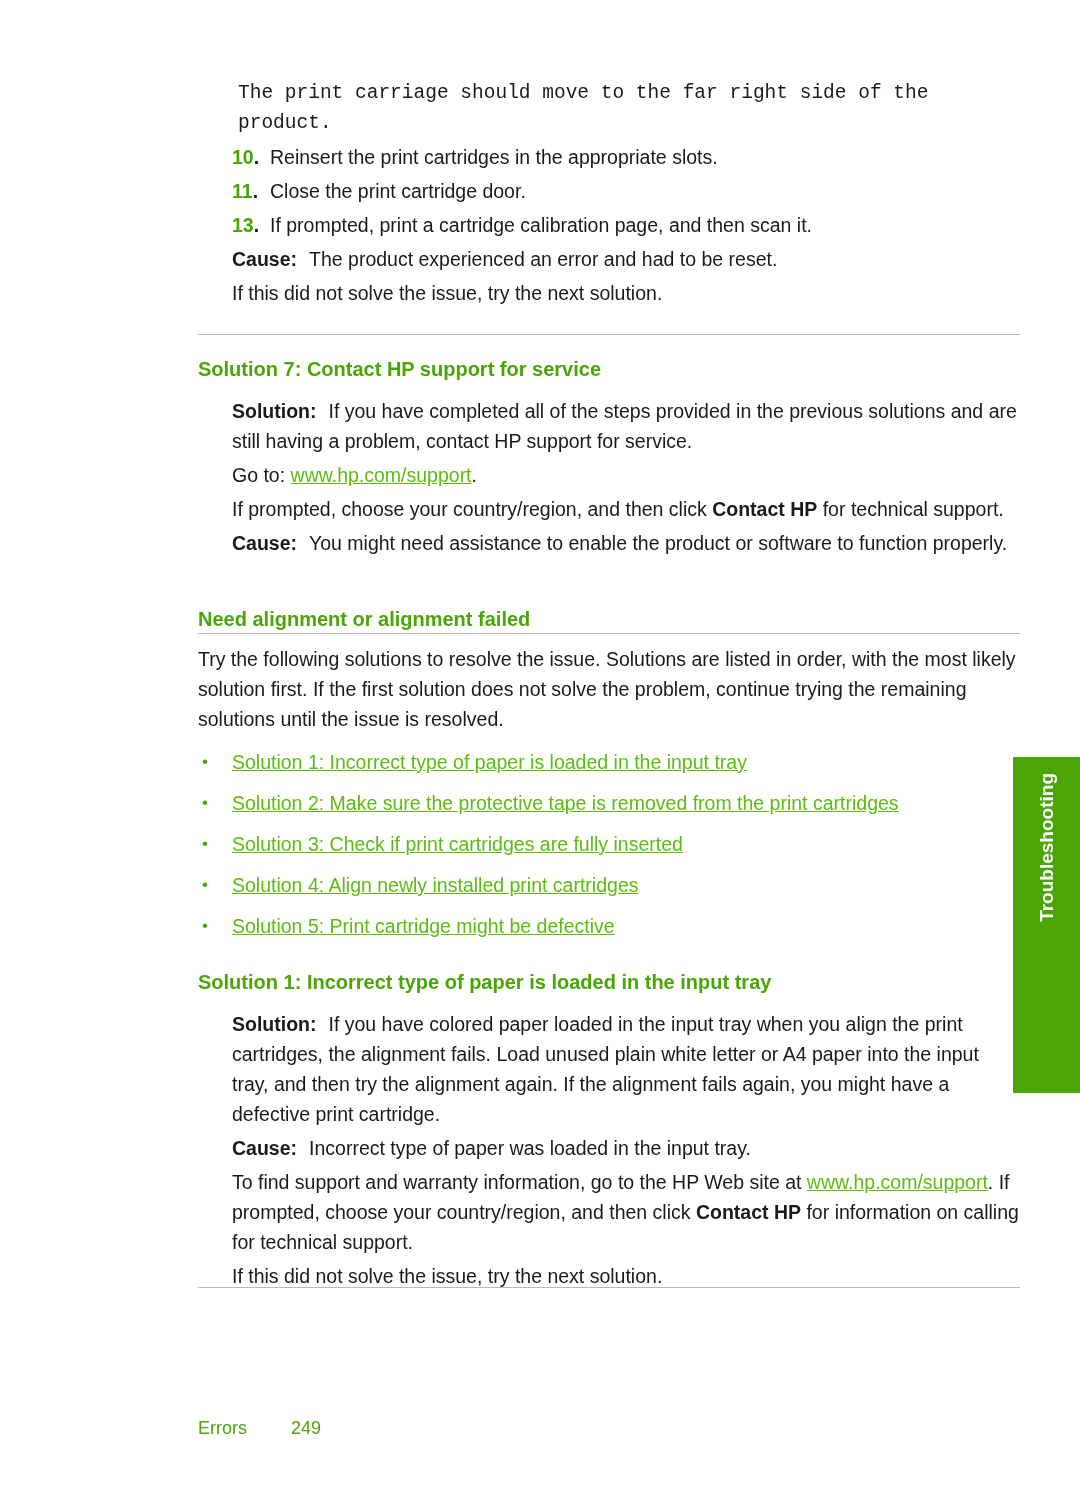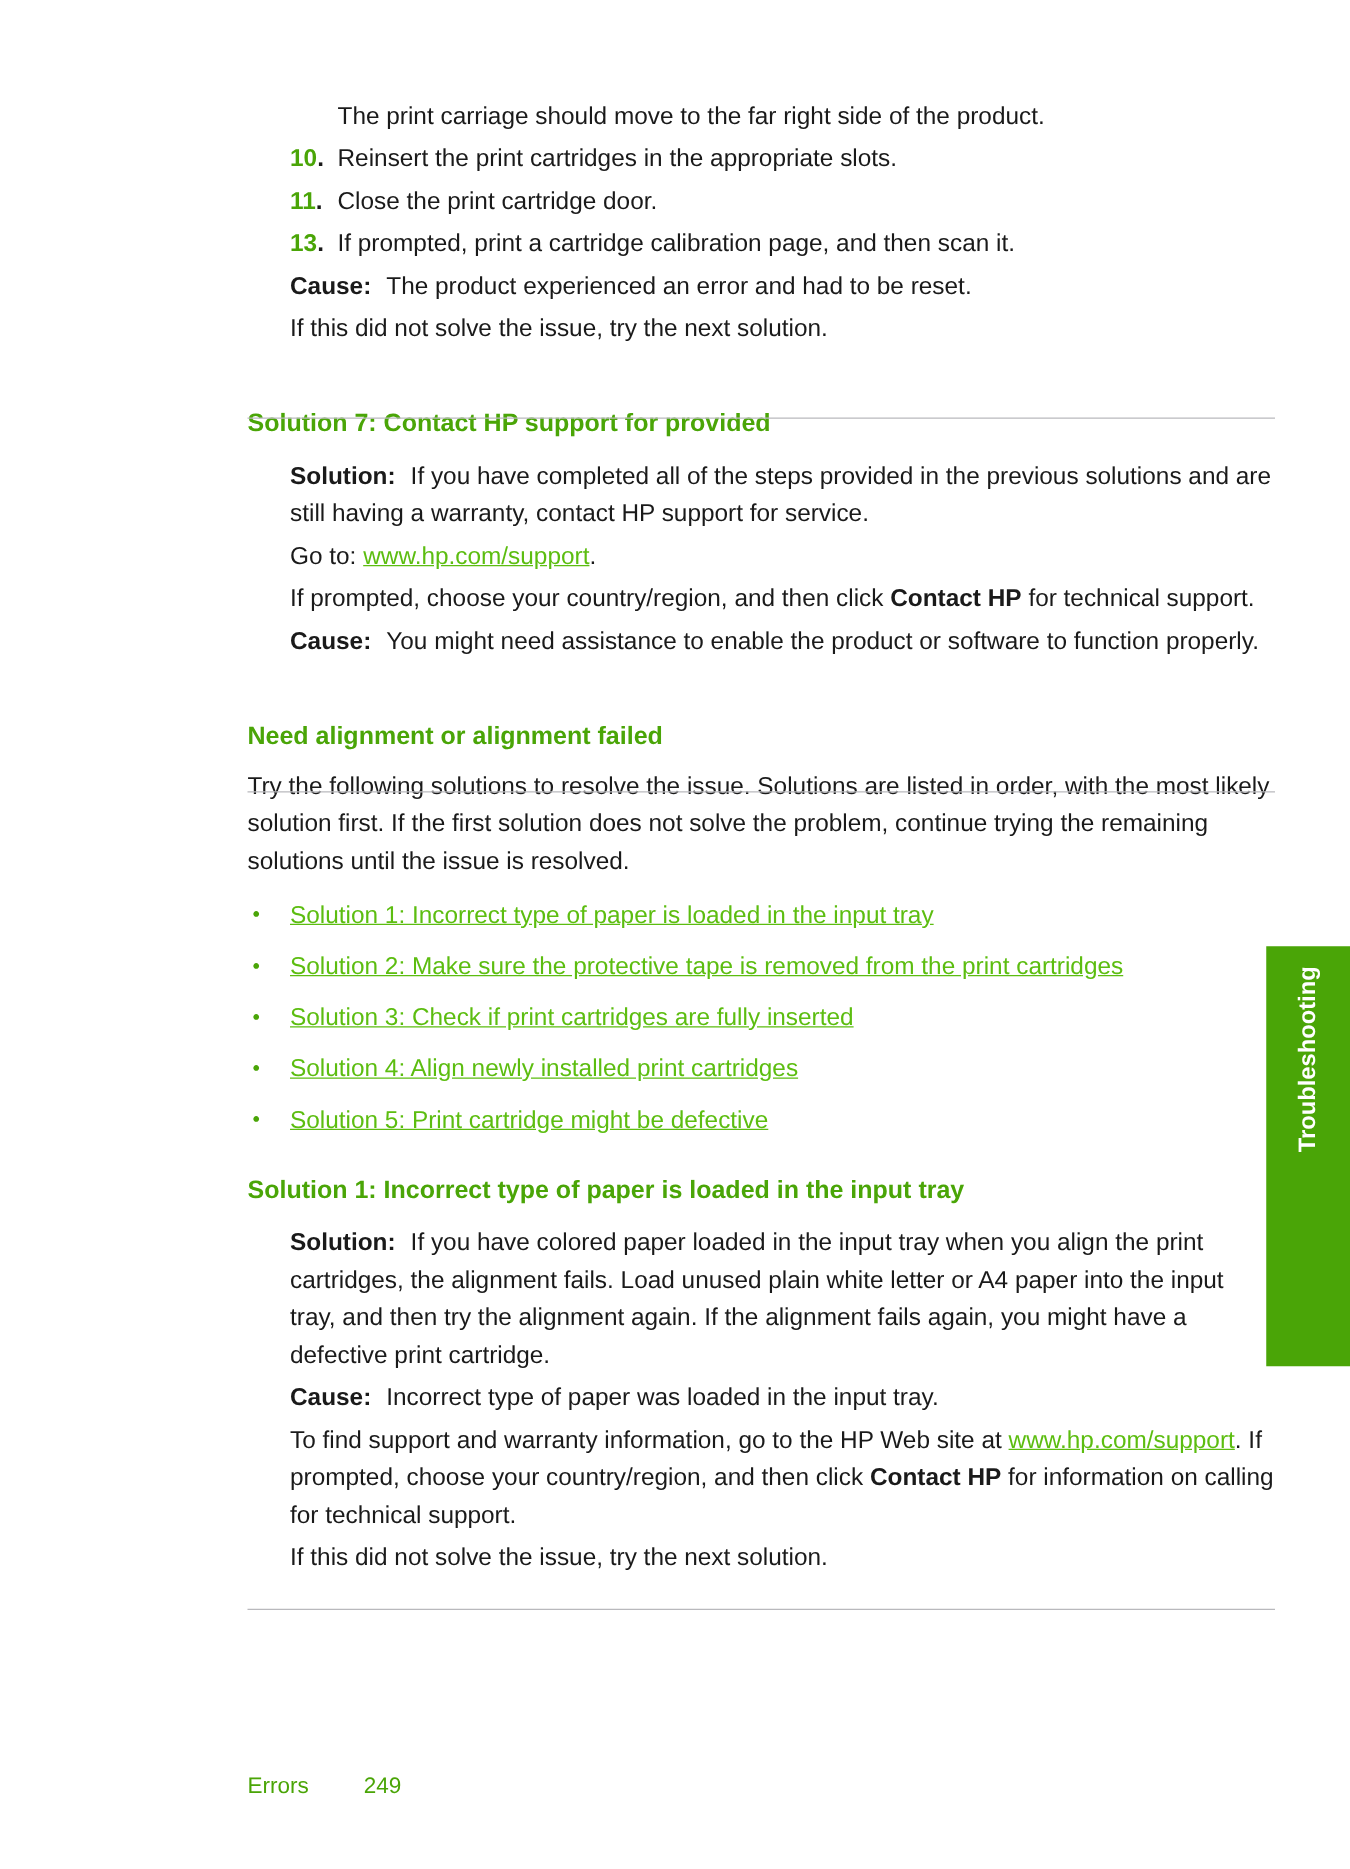--- a/index.html
+++ b/index.html
@@ -32,21 +32,21 @@
   }
 
   .para {
     font-size: 19.5px;
     line-height: 30px;
     margin: 0 0 4px 0;
     color: #1a1a1a;
   }
 
   .indent1 { margin-left: 34px; }
-  .indent2 { margin-left: 72px; }
+  .indent2 { margin-left: 40px; font-family: Liberation Mono, monospace; }
 
   
   .numlist {
     margin: 0;
     padding: 0;
     list-style: none;
   }
   .numlist li {
     position: relative;
     padding-left: 72px;
@@ -197,23 +197,23 @@
       </ol>
 
       <p class="para indent1"><span class="lbl">Cause:</span><span class="lbl-gap"></span><span>The product experienced an error and had to be reset.</span></p>
 
       <p class="para indent1">If this did not solve the issue, try the next solution.</p>
     </div>
 
     <div class="spacer-lg"></div>
 
     <div>
-      <h2 class="h-solution">Solution 7: Contact HP support for provided</h2>
-
-      <p class="para indent1"><span class="lbl">Solution:</span><span class="lbl-gap"></span><span>If you have completed all of the steps provided in the previous solutions and are still having a warranty, contact HP support for service.</span></p>
+      <h2 class="h-solution">Solution 7: Contact HP support for service</h2>
+
+      <p class="para indent1"><span class="lbl">Solution:</span><span class="lbl-gap"></span><span>If you have completed all of the steps provided in the previous solutions and are still having a problem, contact HP support for service.</span></p>
 
       <p class="para indent1"><span>Go to:</span> <a class="link" href="#">www.hp.com/support</a><span>.</span></p>
 
       <p class="para indent1"><span>If prompted, choose your country/region, and then click</span> <span class="lbl">Contact HP</span> <span>for technical support.</span></p>
 
       <p class="para indent1"><span class="lbl">Cause:</span><span class="lbl-gap"></span><span>You might need assistance to enable the product or software to function properly.</span></p>
     </div>
 
     <div class="spacer-lg"></div>
 

